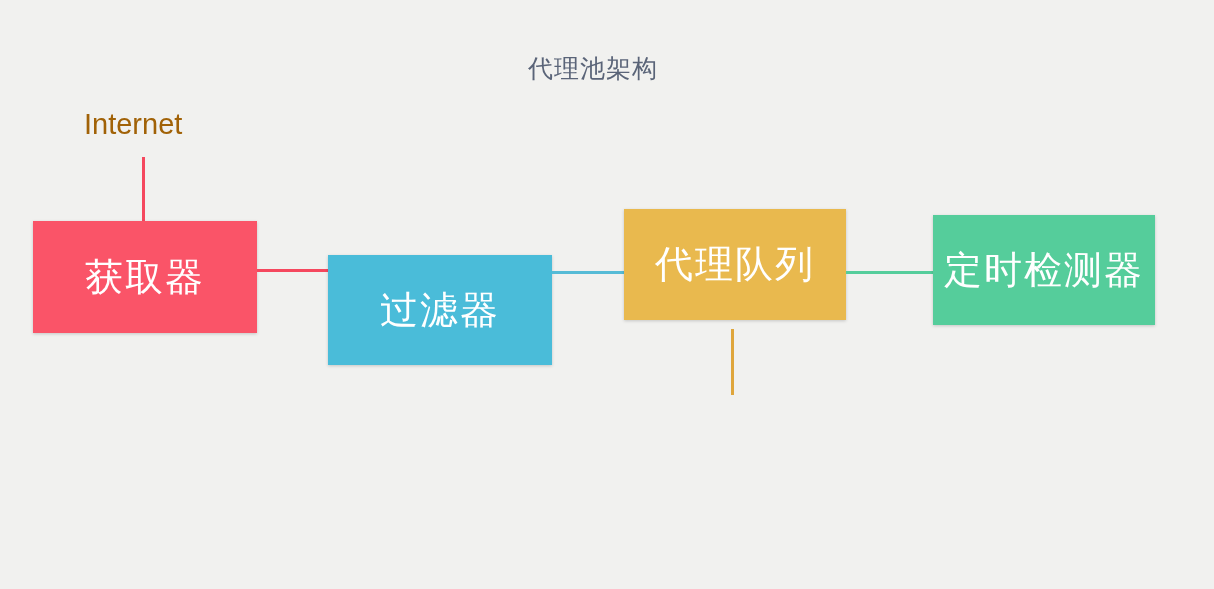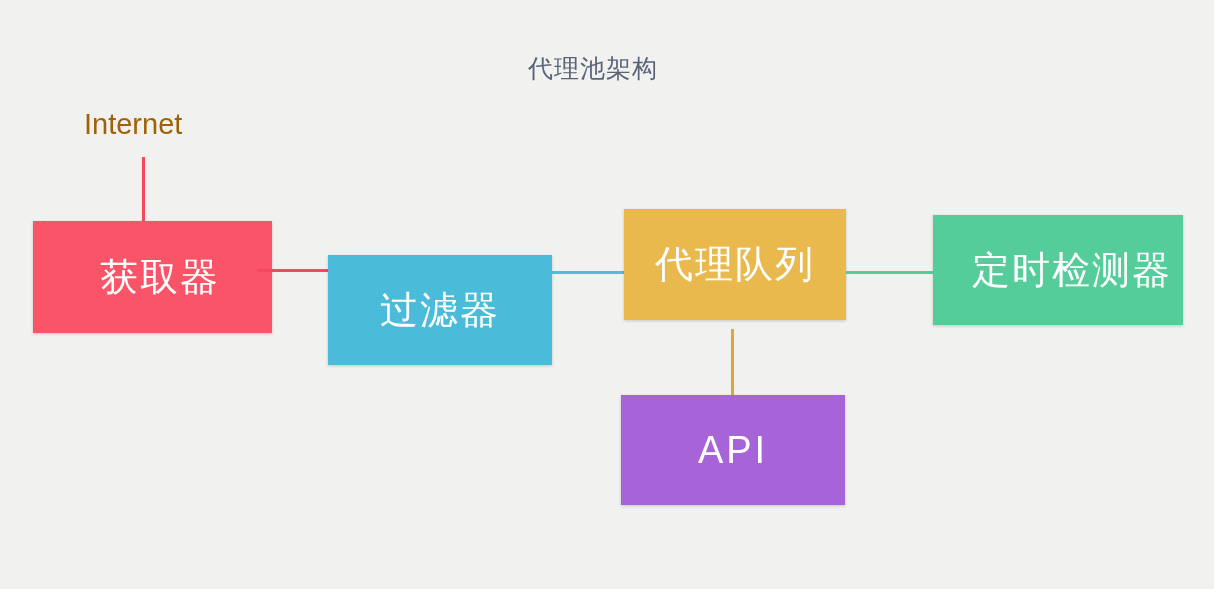--- a/index.html
+++ b/index.html
@@ -36,24 +36,24 @@
     position: absolute;
     display: flex;
     align-items: center;
     justify-content: center;
     color: #ffffff;
     font-size: 38px;
     letter-spacing: 2px;
     white-space: nowrap;
     box-shadow: 0 1px 3px rgba(0,0,0,0.18);
   }
-  .node-getter  { left: 33px;  top: 221px; width: 224px; height: 112px; padding-left: 15px; }
+  .node-getter  { left: 33px;  top: 221px; width: 224px; height: 112px; }
   .node-filter  { left: 328px; top: 219px; width: 224px; height: 110px; }
   .node-queue   { left: 624px; top: 209px; width: 222px; height: 111px; }
-  .node-tester  { left: 933px; top: 215px; width: 222px; height: 110px; padding-left: 28px; }
+  .node-tester  { left: 933px; top: 215px; width: 222px; height: 110px; }
   .node-api     { left: 621px; top: 395px; width: 224px; height: 110px; letter-spacing: 3px; }
   .connector {
     position: absolute;
   }
   .conn-internet-getter { left: 142px; top: 157px; width: 3px;  height: 64px; }
   .conn-getter-filter   { left: 257px; top: 269px; width: 71px; height: 3px; }
   .conn-filter-queue    { left: 552px; top: 271px; width: 72px; height: 3px; }
   .conn-queue-tester    { left: 846px; top: 271px; width: 87px; height: 3px; }
   .conn-queue-api       { left: 731px; top: 329px; width: 3px;  height: 66px; }
 </style>
@@ -85,17 +85,14 @@
   </div>
 
   <div class="connector conn-queue-tester" style="background-color: rgb(85, 205, 155);"></div>
 
   <div class="node node-tester" style="background-color: rgb(85, 205, 155);">
     <span>定时检测器</span>
   </div>
 
   <div class="connector conn-queue-api" style="background-color: rgb(223, 166, 60);"></div>
 
-  <div class="node node-api" style="background-color: rgb(167, 99, 216);">
-    <span>API</span>
-  </div>
 
 </div>
 
 </body></html>

